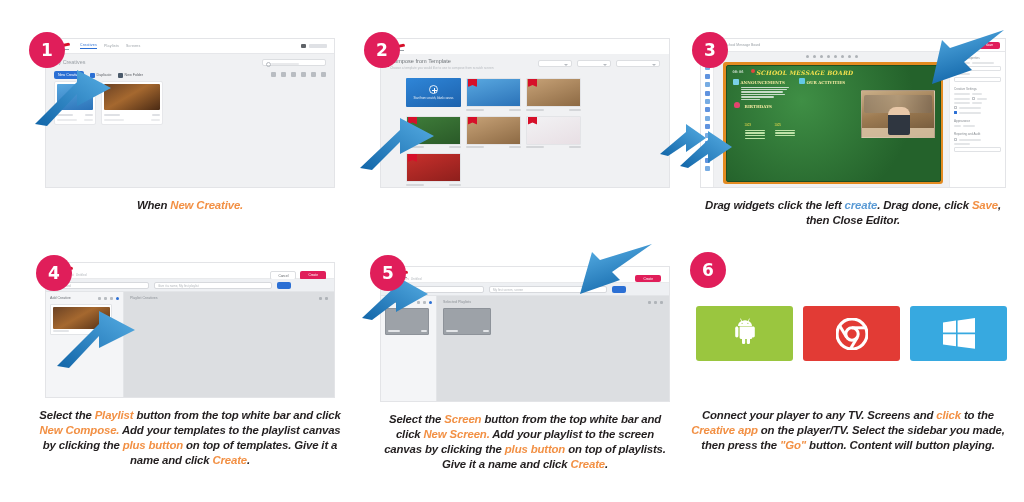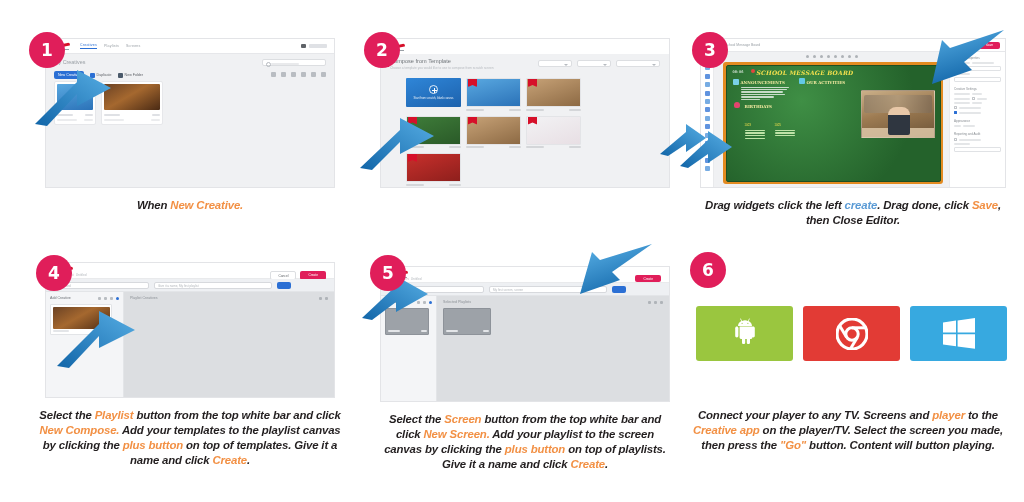--- a/index.html
+++ b/index.html
@@ -847,18 +847,18 @@
             <path d="M0 4.4 L13 2.6 L13 14.6 L0 14.6 Z"></path>
             <path d="M14.6 2.4 L32 0 L32 14.5 L14.6 14.5 Z"></path>
             <path d="M0 16.2 L13 16.2 L13 28.2 L0 26.4 Z"></path>
             <path d="M14.6 16.2 L32 16.2 L32 30.8 L14.6 28.4 Z"></path>
           </g>
         </svg>
       </div>
     </div>
 
     <div class="caption" style="left:-4px;top:158px;width:324px;">
-      <span>Connect your player to any TV. Screens and </span><span class="hl">player</span><span> to the </span><span class="hl">Creative app</span><span> on the player/TV. Select the screen you made, then press the </span><span class="hl">"Go"</span><span> button. Content will button playing.</span>
+      <span>Connect your player to any TV. Screens and </span><span class="hl">click</span><span> to the </span><span class="hl">Creative app</span><span> on the player/TV. Select the sidebar you made, then press the </span><span class="hl">"Go"</span><span> button. Content will button playing.</span>
     </div>
   </div>
   <div class="badge" style="left:690px;top:252px;">6</div>
 
 </div>
 
 </body></html>

